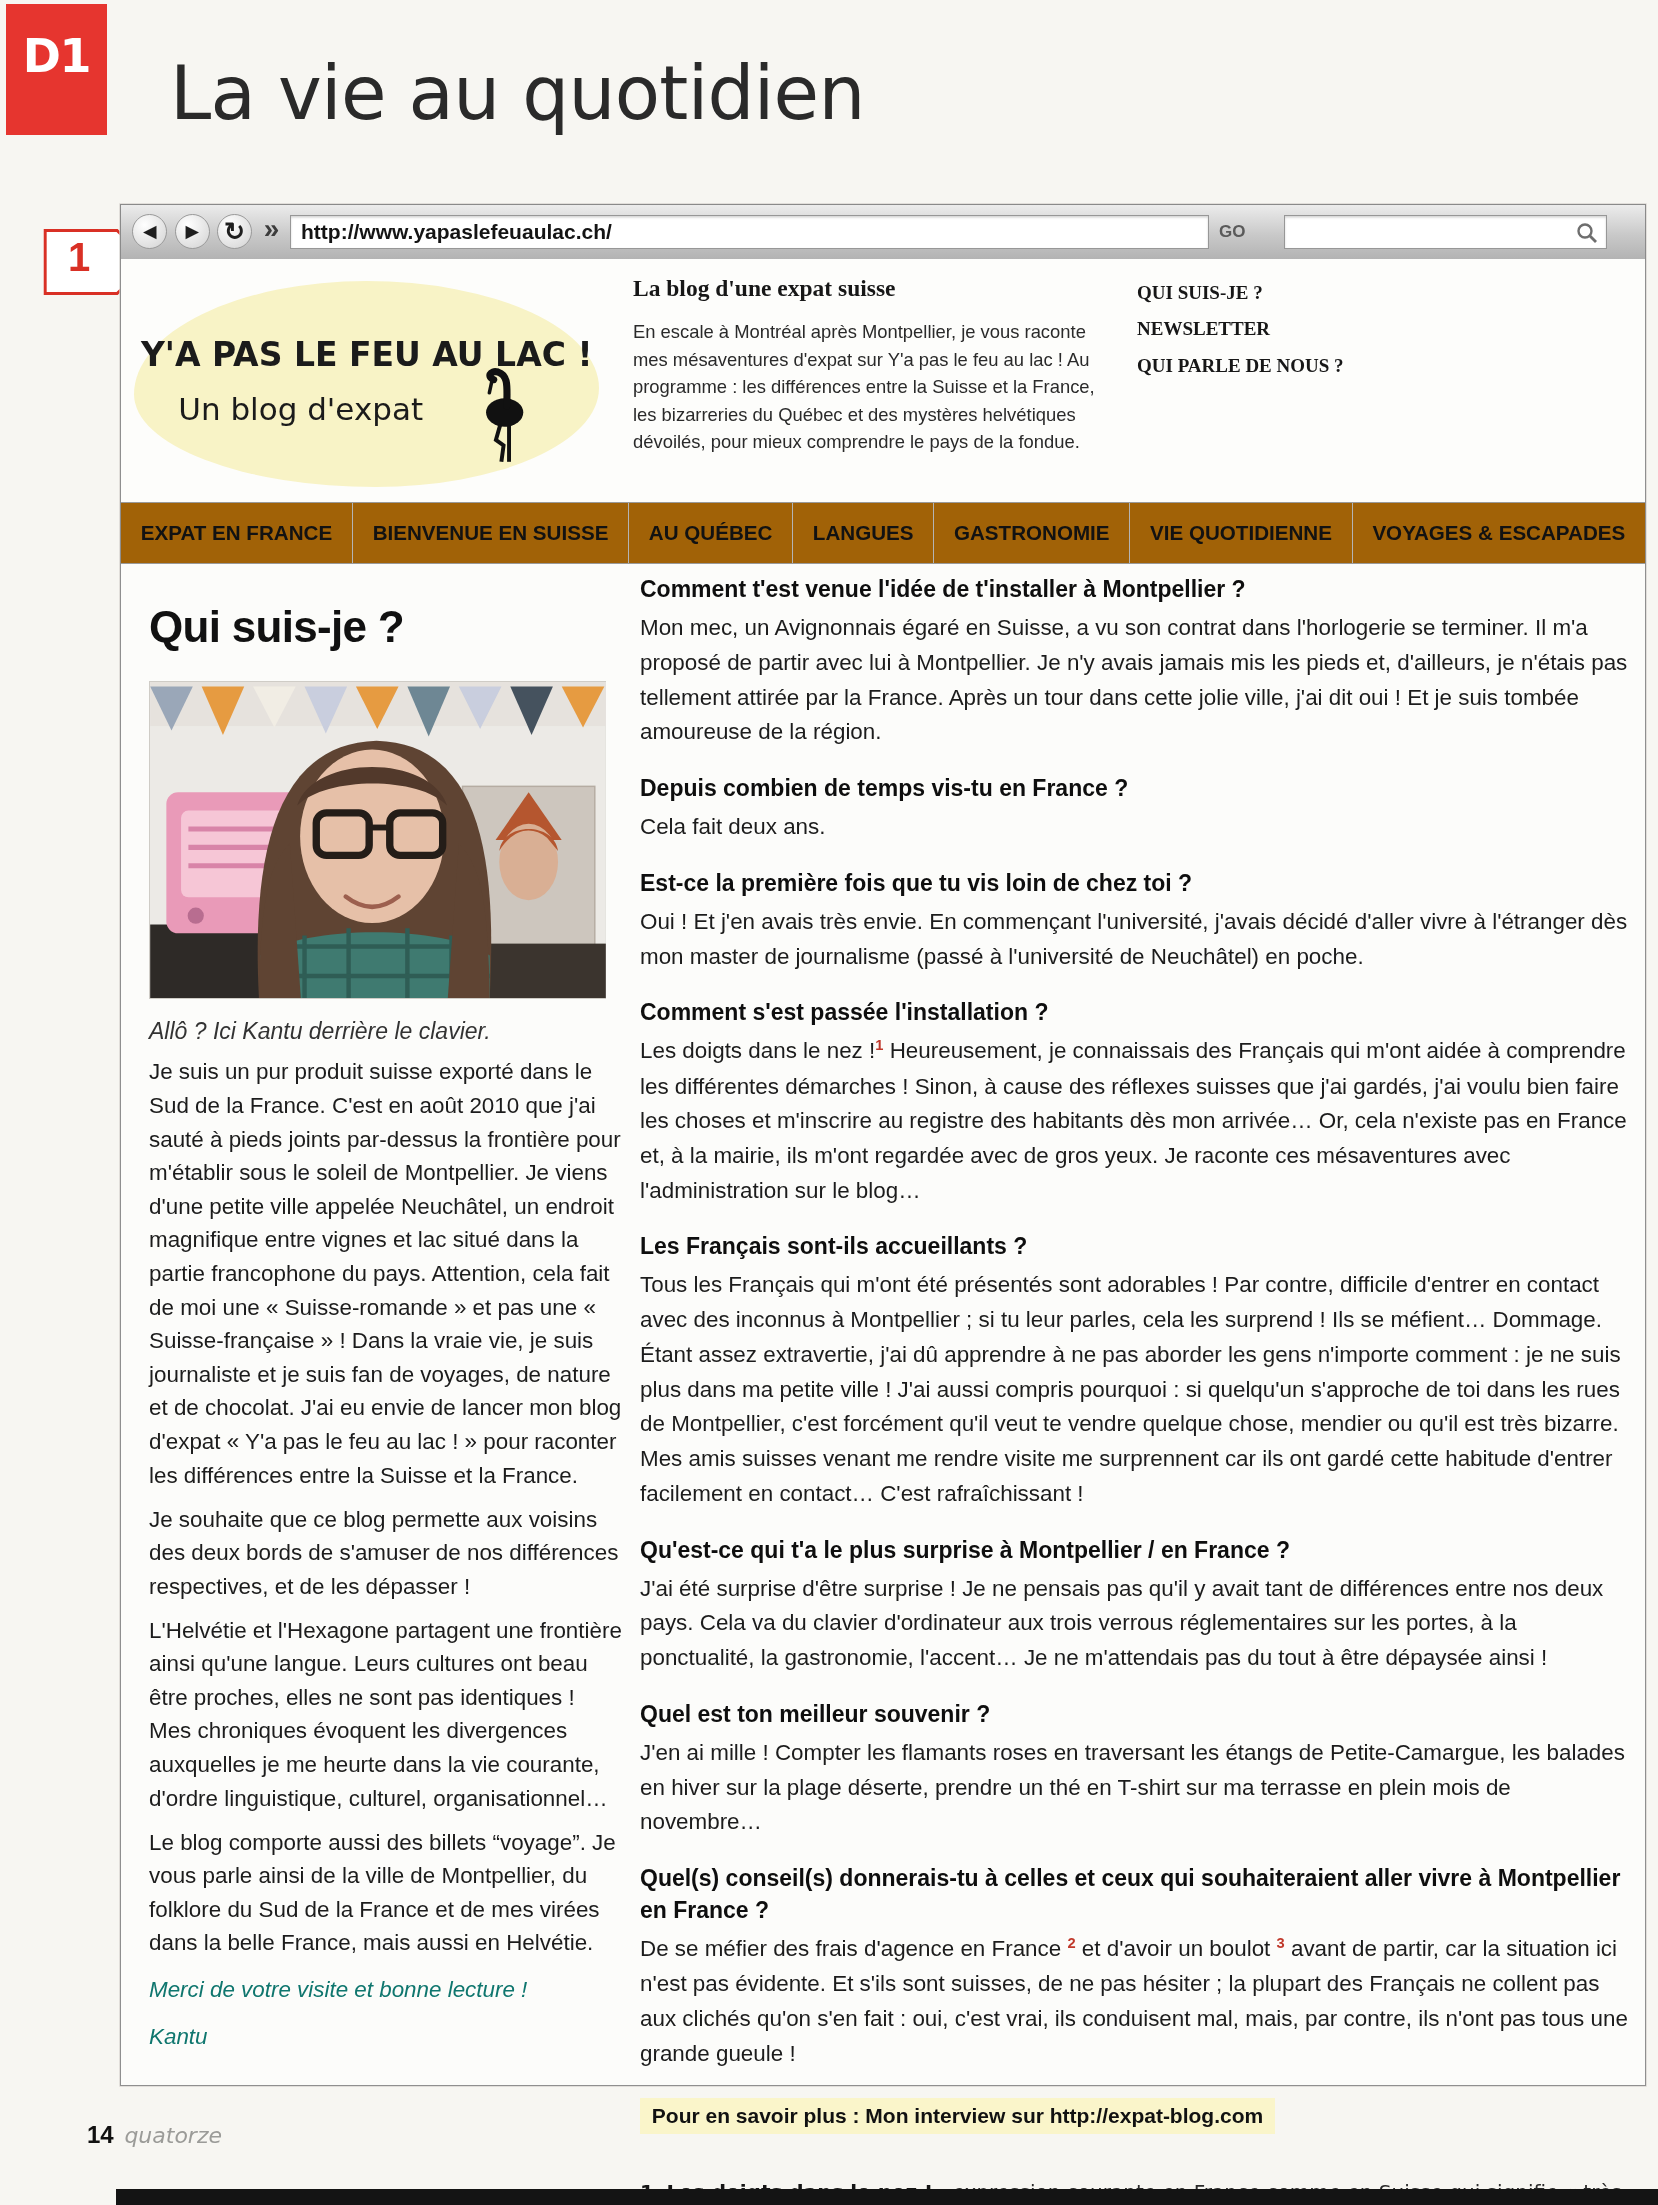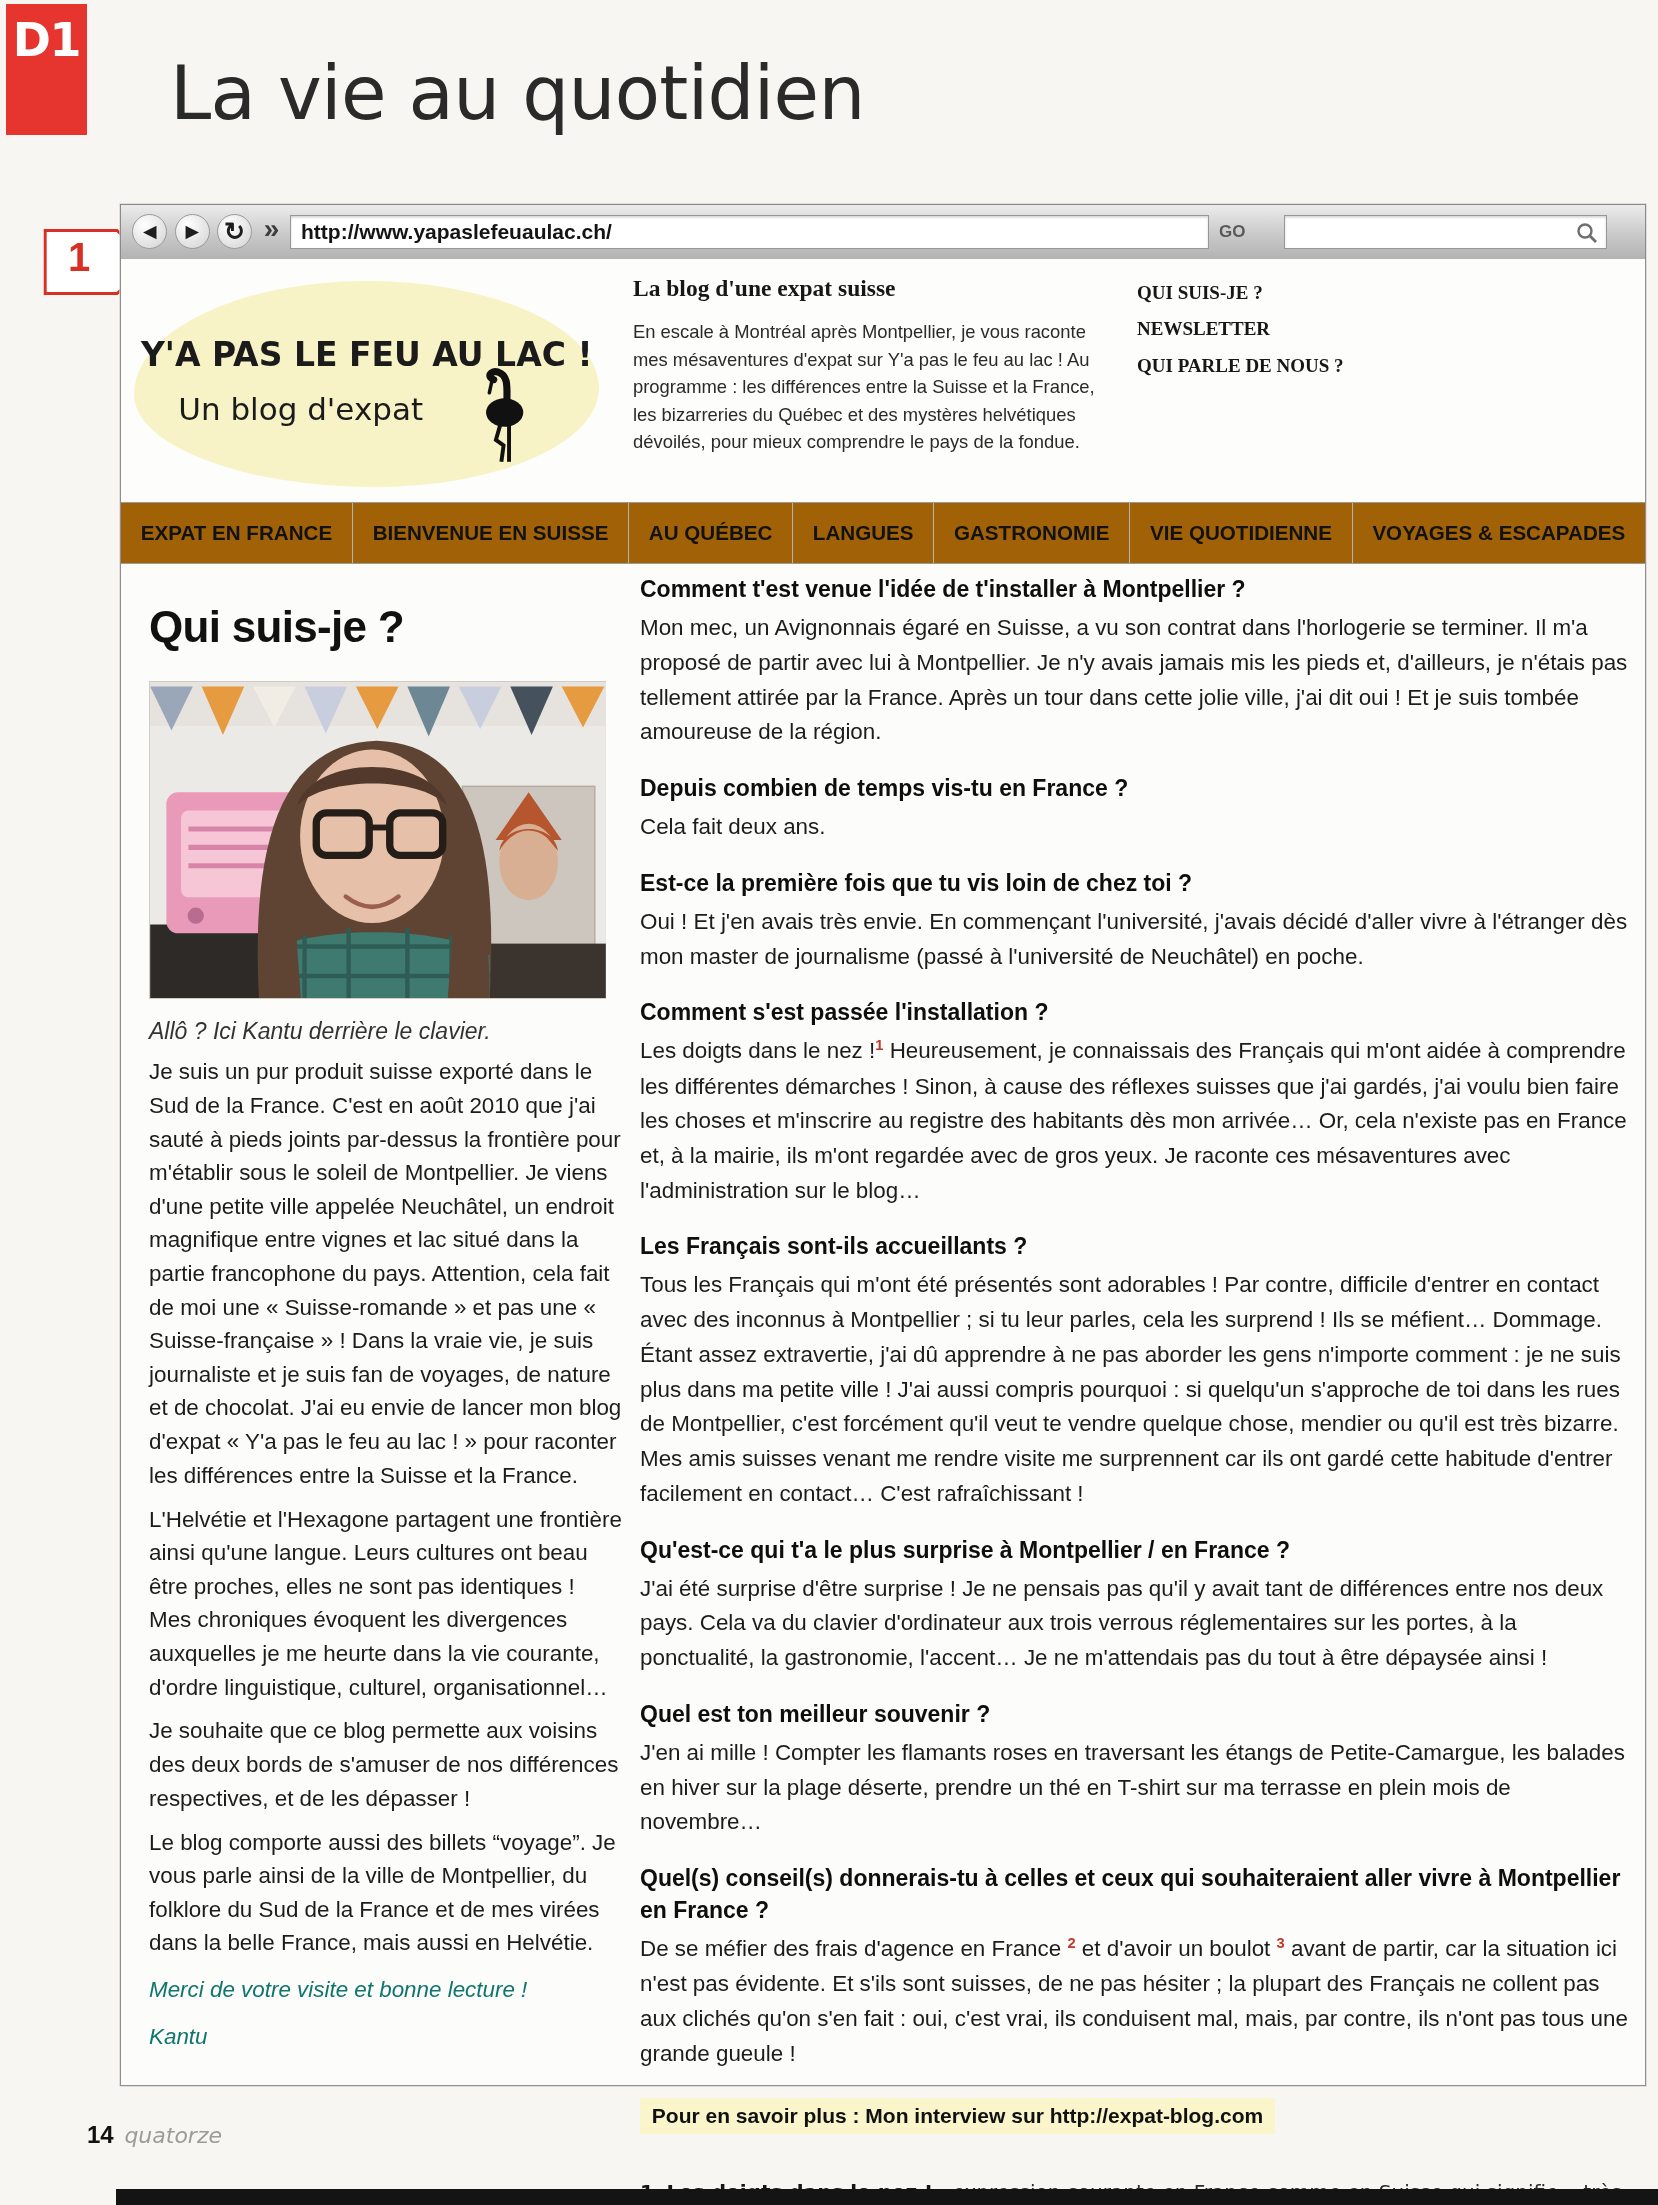--- a/index.html
+++ b/index.html
@@ -1,23 +1,23 @@
 <!DOCTYPE html>
 <html style="font-size:11.8px"><head>
 <meta charset="utf-8">
 <style>
   * { margin:0; padding:0; box-sizing:border-box; }
   html,body { width:1658px; height:2205px; }
   body { font-family:"Liberation Sans", sans-serif; background:#f7f6f2; overflow:hidden; }
   .page { position:relative; width:1658px; height:2205px; background:#f7f6f2; }
 
   
-  .d1-badge { position:absolute; left:5.9px; top:4.4px; width:81px; height:131px; background:#e6352f;
+  .d1-badge { position:absolute; left:5.9px; top:4.4px; width:101px; height:131px; background:#e6352f;
               color:#fff; font-weight:bold; font-size:46px; font-family:"DejaVu Sans",sans-serif;
-              text-align:center; padding-top:9px; letter-spacing:-1.5px; }
+              text-align:center; padding-top:25px; letter-spacing:-1.5px; }
   .page-title { position:absolute; left:170px; top:50px; font-size:74px; color:#2a2a2a;
                 font-family:"DejaVu Sans",sans-serif; letter-spacing:-0.7px; }
 
   
   .callout { position:absolute; left:43px; top:228px; width:110px; height:68px; }
   .callout svg { position:absolute; left:0; top:0; }
   .callout .num { position:absolute; left:25px; top:7.4px; font-size:40px; color:#d93025; font-weight:bold; }
 
   
   .browser { position:absolute; left:120px; top:204px; width:1526px; height:1882px;
@@ -208,22 +208,22 @@
             <path d="M462 430 C460 300 450 250 420 220 L405 430 Z" fill="#5f4433"></path>
           </g>
         </svg>
       </div>
 
       <div class="caption">Allô ? Ici Kantu derrière le clavier.</div>
 
       <div class="bio">
         <div>
             <p>Je suis un pur produit suisse exporté dans le Sud de la France. C'est en août 2010 que j'ai sauté à pieds joints par-dessus la frontière pour m'établir sous le soleil de Montpellier. Je viens d'une petite ville appelée Neuchâtel, un endroit magnifique entre vignes et lac situé dans la partie francophone du pays. Attention, cela fait de moi une « Suisse-romande » et pas une « Suisse-française » ! Dans la vraie vie, je suis journaliste et je suis fan de voyages, de nature et de chocolat. J'ai eu envie de lancer mon blog d'expat « Y'a pas le feu au lac ! » pour raconter les différences entre la Suisse et la France.</p>
+            <p>Je souhaite que ce blog permette aux voisins des deux bords de s'amuser de nos différences respectives, et de les dépasser !</p>
             <p>L'Helvétie et l'Hexagone partagent une frontière ainsi qu'une langue. Leurs cultures ont beau être proches, elles ne sont pas identiques ! Mes chroniques évoquent les divergences auxquelles je me heurte dans la vie courante, d'ordre linguistique, culturel, organisationnel…</p>
-            <p>Je souhaite que ce blog permette aux voisins des deux bords de s'amuser de nos différences respectives, et de les dépasser !</p>
             <p>Le blog comporte aussi des billets “voyage”. Je vous parle ainsi de la ville de Montpellier, du folklore du Sud de la France et de mes virées dans la belle France, mais aussi en Helvétie.</p>
           </div>
         <p class="closing">Merci de votre visite et bonne lecture !</p>
         <p class="signature">Kantu</p>
       </div>
     </div>
 
     <div class="right-col">
       <div>
           <div class="qa-block">

